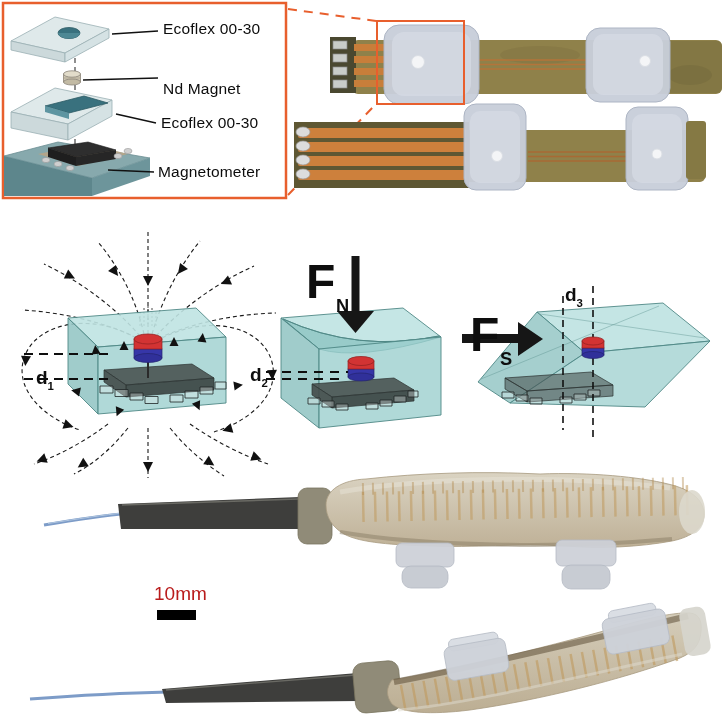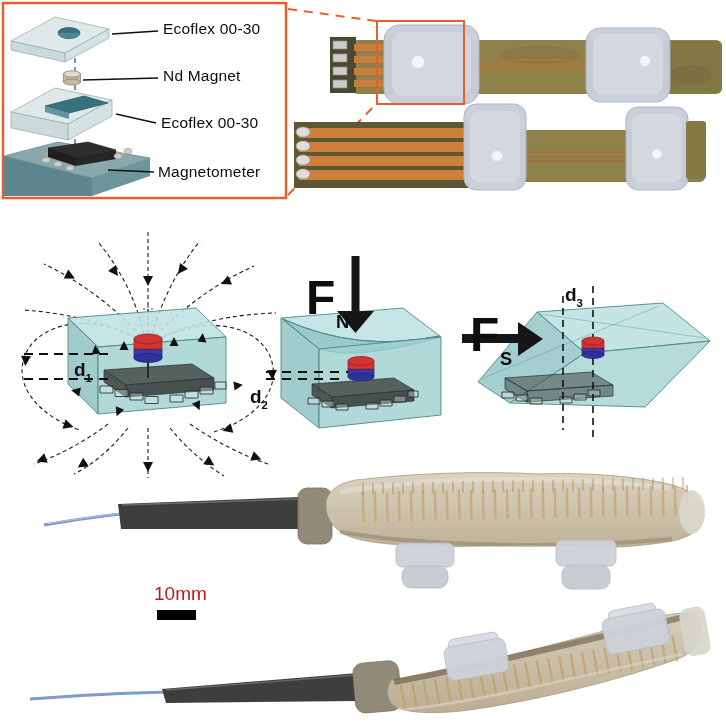--- a/index.html
+++ b/index.html
@@ -333,27 +333,27 @@
       <rect x="0" y="0" width="62" height="34" rx="7" fill="#CDD1D9" fill-opacity=".96" stroke="#B6BCC6" stroke-width=".8"></rect>
     </g>
     <g transform="translate(601,620) rotate(-11)">
       <rect x="8" y="-7" width="48" height="12" rx="5" fill="#D6DAE1" fill-opacity=".9" stroke="#B6BCC6" stroke-width=".8"></rect>
       <rect x="0" y="0" width="64" height="36" rx="7" fill="#CDD1D9" fill-opacity=".96" stroke="#B6BCC6" stroke-width=".8"></rect>
     </g>
   </g>
 </svg>
 
 <div class="lbl part-label" style="left:163px;top:21px;"><span>Ecoflex 00-30</span></div>
-<div class="lbl part-label" style="left:163px;top:68px;text-align:right;"><span>Nd Magnet</span></div>
+<div class="lbl part-label" style="left:163px;top:81px;text-align:right;"><span>Nd Magnet</span></div>
 <div class="lbl part-label" style="left:161px;top:115px;"><span>Ecoflex 00-30</span></div>
 <div class="lbl part-label" style="left:158px;top:164px;text-align:right;"><span>Magnetometer</span></div>
 
-<div class="lbl d-label" style="left:36px;top:360px;margin-left:38px;"><span>d</span><sub>1</sub></div>
-<div class="lbl d-label" style="left:250px;top:387px;"><span>d</span><sub>2</sub></div>
+<div class="lbl d-label" style="left:36px;top:368px;"><span>d</span><sub>1</sub></div>
+<div class="lbl d-label" style="left:250px;top:365px;"><span>d</span><sub>2</sub></div>
 <div class="lbl d-label" style="left:565px;top:285px;"><span>d</span><sub>3</sub></div>
 
-<div class="lbl force-label" style="left:306px;top:258px;margin-top:16px;"><span>F</span><sub>N</sub></div>
+<div class="lbl force-label" style="left:306px;top:258px;"><span>F</span><sub>N</sub></div>
 <div class="lbl force-label" style="left:470px;top:291px;margin-top:20px;"><span>F</span><sub>S</sub></div>
 
 <div class="lbl scale-text" style="left:154px;top:584px;"><span>10mm</span></div>
 <div class="scale-bar"></div>
 
 </div>
 
 </body></html>

